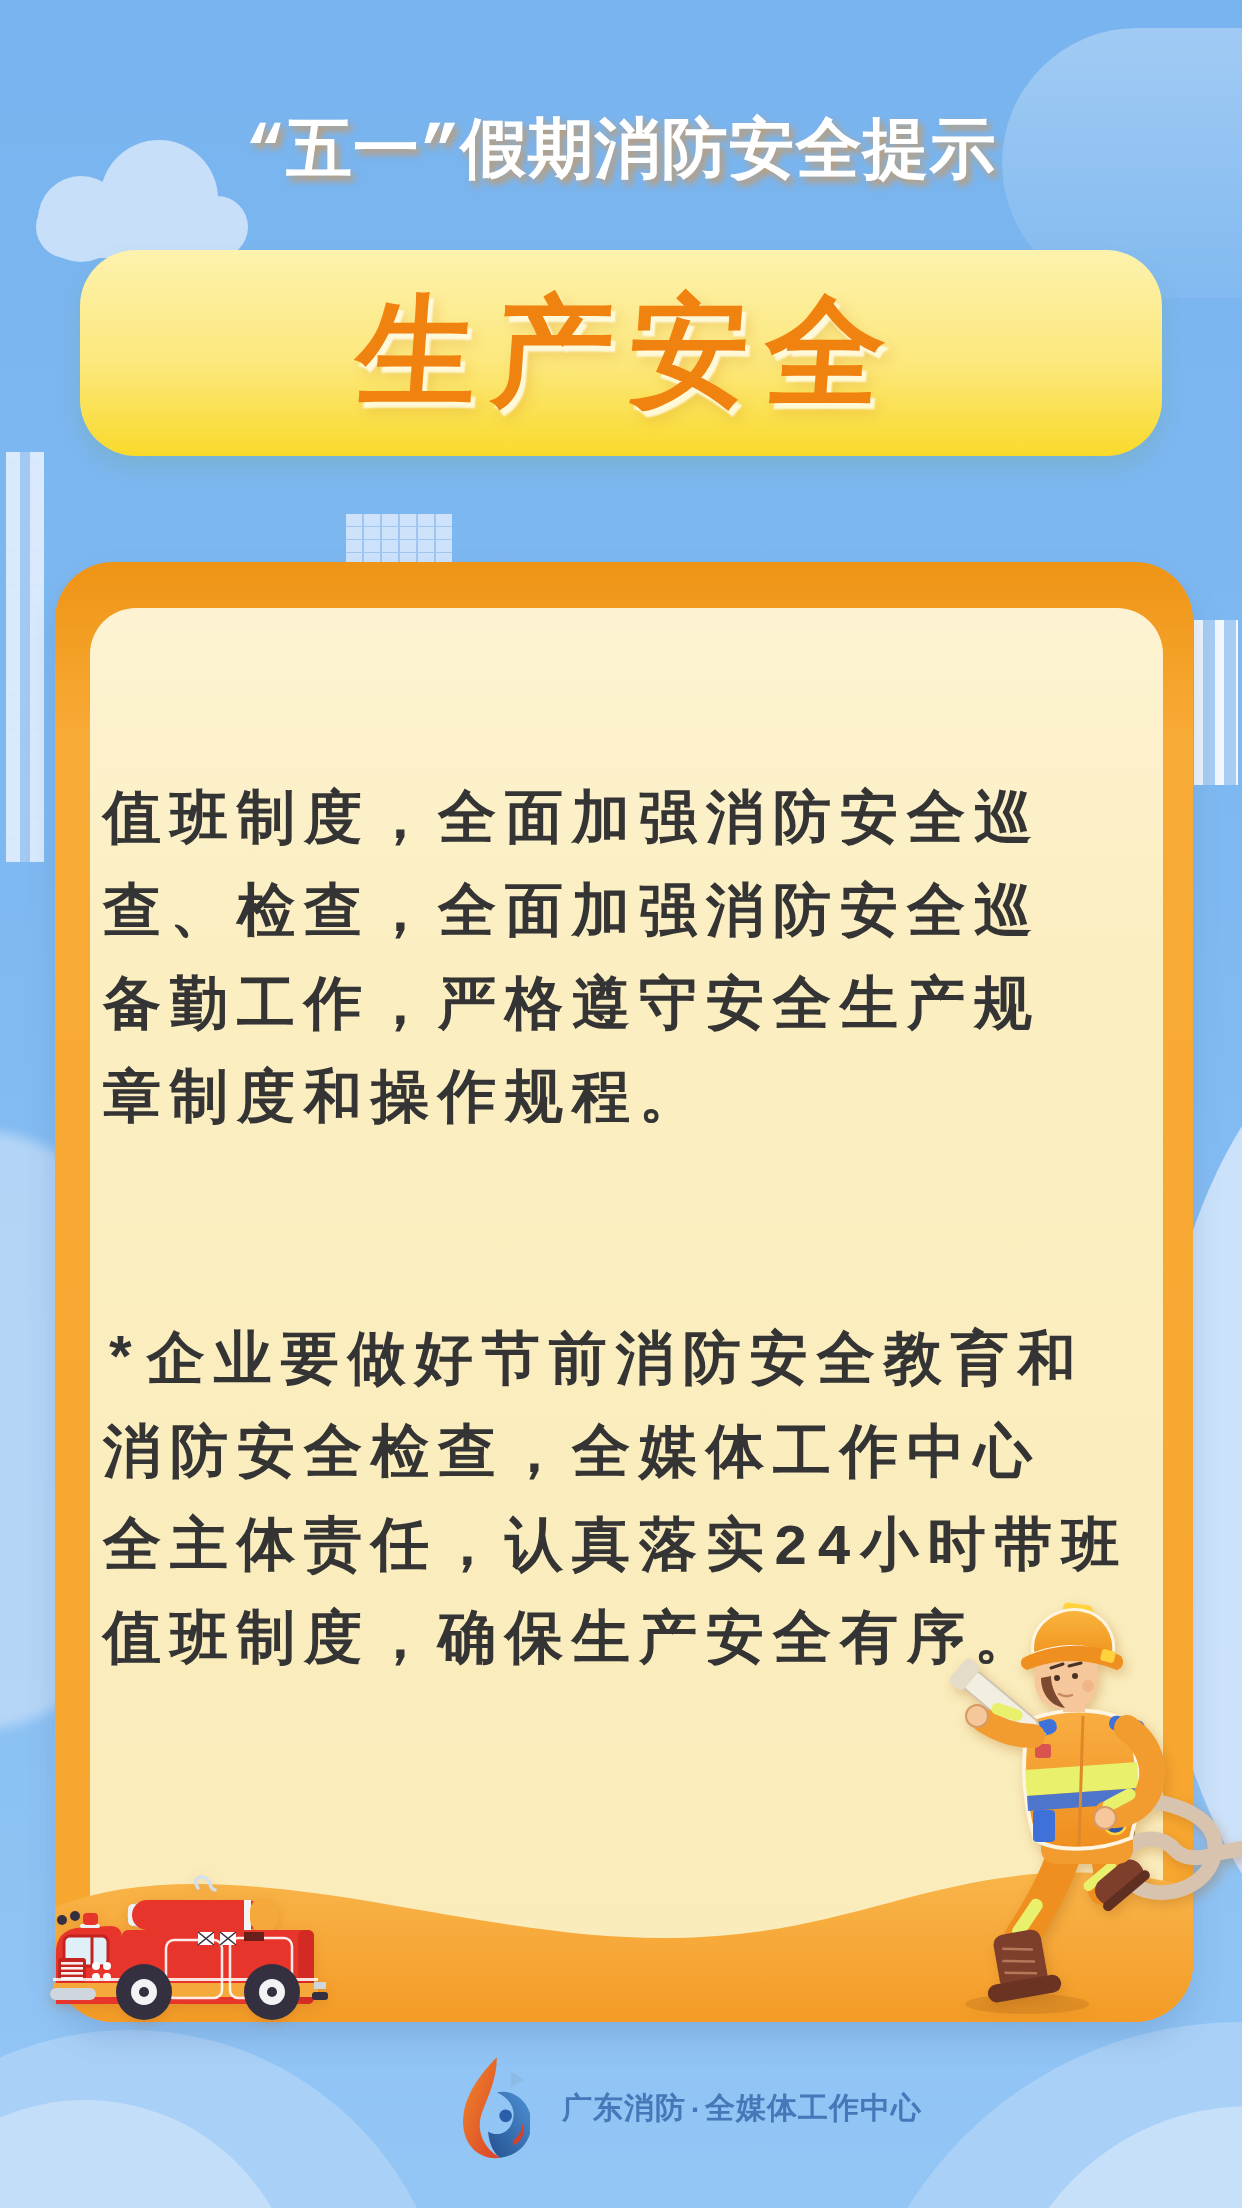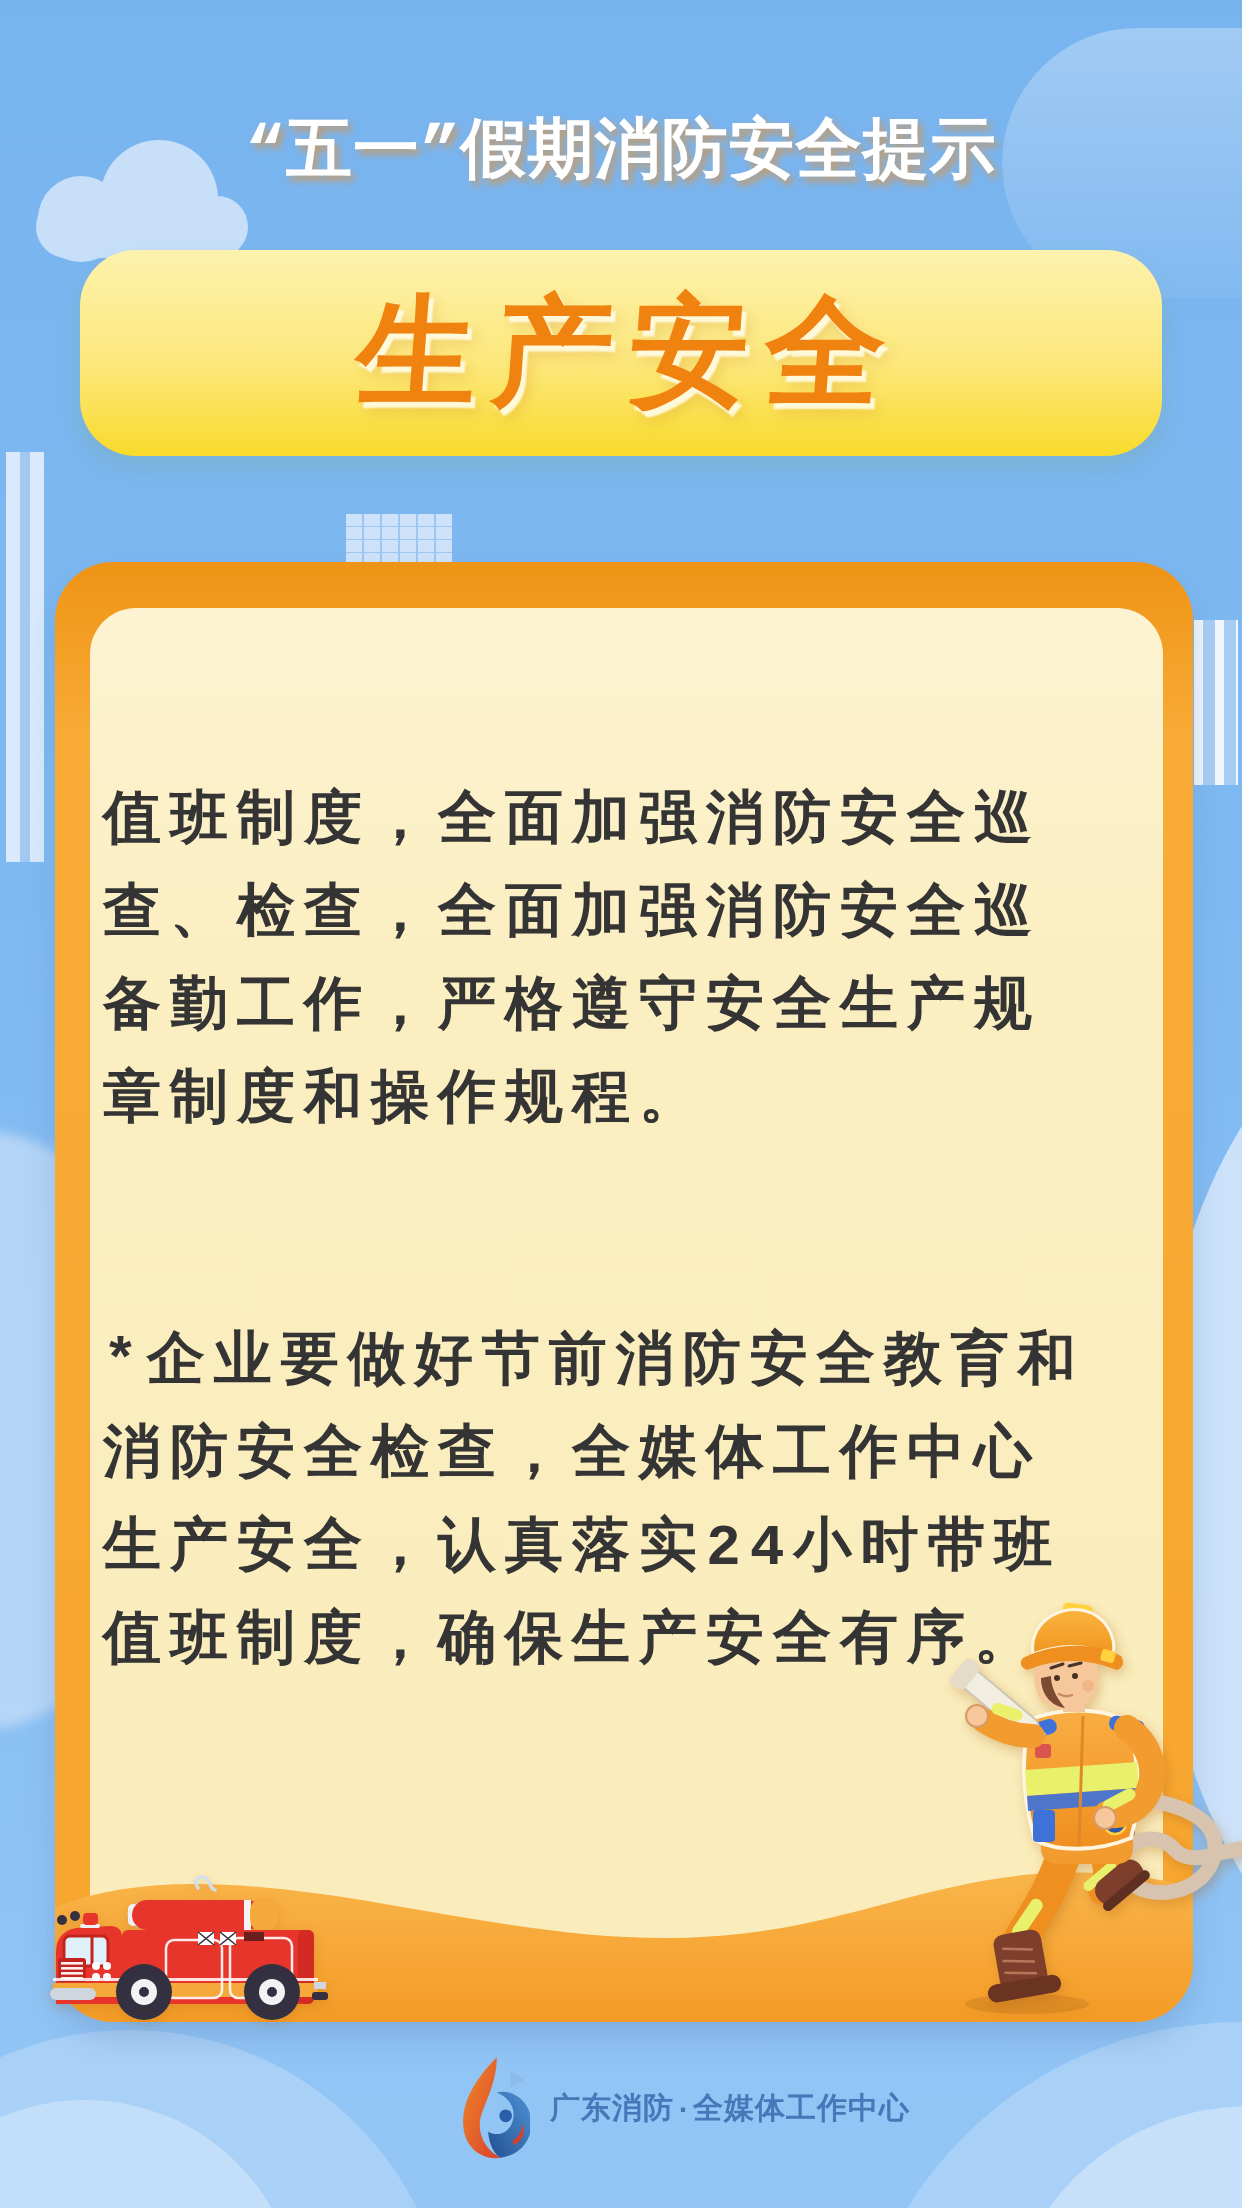--- a/index.html
+++ b/index.html
@@ -69,21 +69,21 @@
   }
   .p1 { top:775px; }
   .p2 { top:1316px; }
   
   .truck { position:absolute; left:48px; top:1874px; width:285px; height:148px;
            filter:drop-shadow(0 4px 6px rgba(170,100,25,.25)); }
   .fireman { position:absolute; left:905px; top:1598px; width:340px; height:427px;
            filter:drop-shadow(3px 5px 6px rgba(170,100,25,.32)); }
   
   .footer { position:absolute; left:452px; top:2050px; height:116px;
-            display:flex; align-items:center; gap:20px; }
+            display:flex; align-items:center; gap:32px; }
   .brand-logo { width:78px; height:106px; display:block; }
   .brand-text { font-size:30px; font-weight:bold; color:#4478b8; letter-spacing:1px; white-space:nowrap; }
 </style>
 </head>
 <body>
 
 <div class="poster">
 
   <div class="cloud c1a"></div>
   <div class="cloud c1b"></div>
@@ -122,21 +122,21 @@
   <div class="para p1">
     <div class="para-line">值班制度，全面加强消防安全巡</div>
     <div class="para-line">查、检查，全面加强消防安全巡</div>
     <div class="para-line">备勤工作，严格遵守安全生产规</div>
     <div class="para-line">章制度和操作规程。</div>
   </div>
 
   <div class="para p2">
     <div class="para-line">*企业要做好节前消防安全教育和</div>
     <div class="para-line">消防安全检查，全媒体工作中心</div>
-    <div class="para-line">生产安全，认真落实24小时带班</div>
+    <div class="para-line">全主体责任，认真落实24小时带班</div>
     <div class="para-line">值班制度，确保生产安全有序。</div>
   </div>
 
   <svg class="truck" viewBox="0 0 285 148">
 
     <path d="M150,14 c-7,-9 3,-14 9,-9 c5,4 1,9 8,11" fill="none" stroke="#cfe0ef" stroke-width="3.5" stroke-linecap="round" opacity=".95"></path>
 
     <circle cx="92" cy="41" r="10" fill="none" stroke="#c9d2da" stroke-width="5"></circle>
 
     <rect x="80" y="30" width="10" height="22" rx="5" fill="#eef1f4"></rect>

